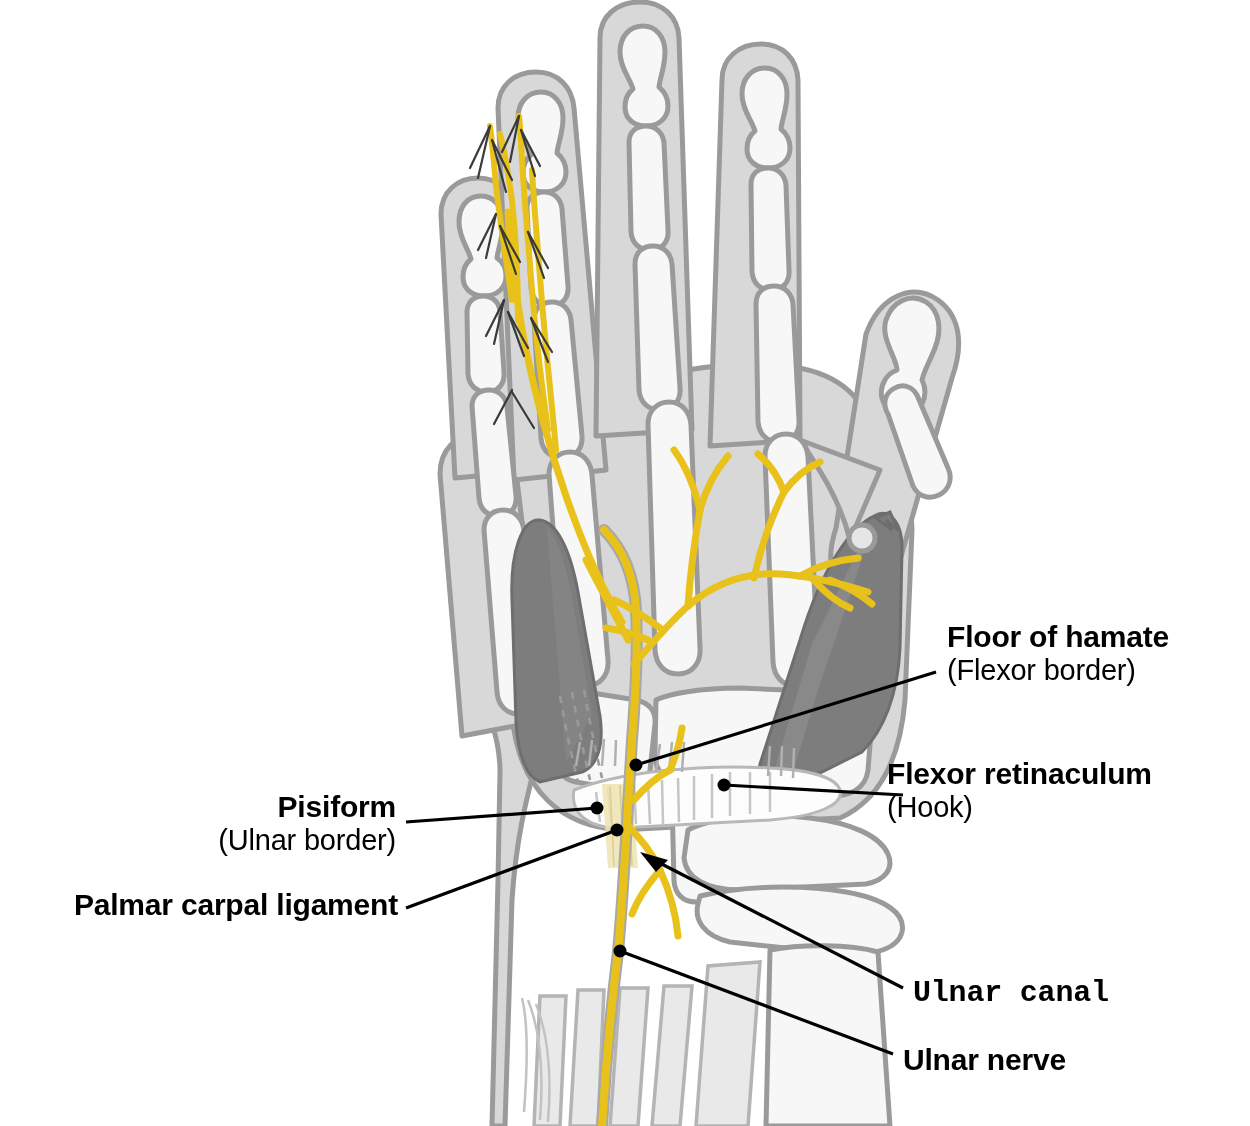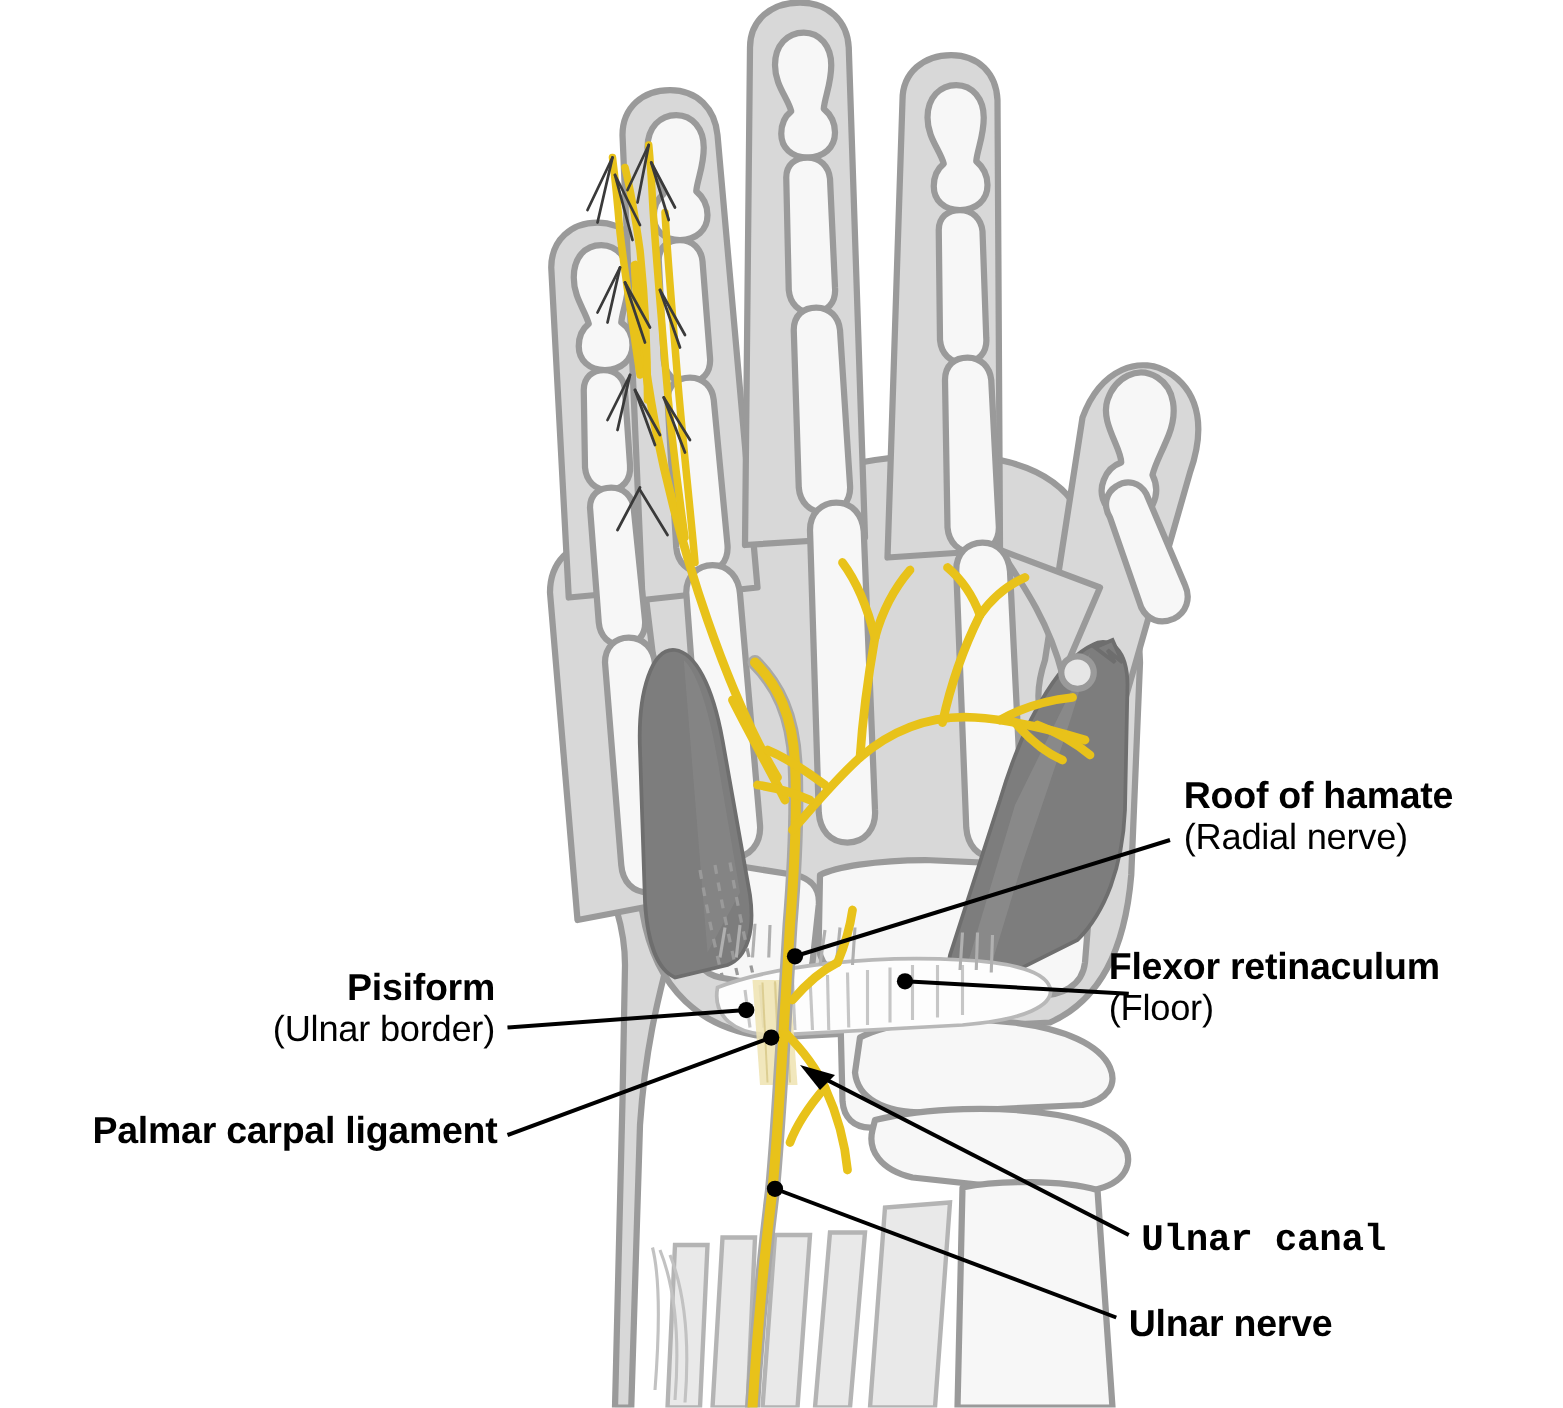--- a/index.html
+++ b/index.html
@@ -400,30 +400,30 @@
     </g>
 
     <g>
       <line x1="893" y1="1054" x2="620" y2="951"></line>
       <circle cx="620" cy="951" r="6.5" stroke="none"></circle>
     </g>
   </g>
 </svg>
 
 <div class="label-block align-left" style="left:947px; top:620px;">
-  <div class="label-main">Roof of hamate</div>
-  <div class="label-sub">(Radial nerve)</div>
+  <div class="label-main">Floor of hamate</div>
+  <div class="label-sub">(Flexor border)</div>
 </div>
 
 <div class="label-block align-left" style="left:887px; top:757px;">
   <div class="label-main">Flexor retinaculum</div>
-  <div class="label-sub">(Floor)</div>
-</div>
-
-<div class="label-block align-right" style="right:854px; top:774px;">
+  <div class="label-sub">(Hook)</div>
+</div>
+
+<div class="label-block align-right" style="right:854px; top:790px;">
   <div class="label-main">Pisiform</div>
   <div class="label-sub">(Ulnar border)</div>
 </div>
 
 <div class="label-block align-right" style="right:852px; top:888px;">
   <div class="label-main">Palmar carpal ligament</div>
 </div>
 
 <div class="label-block align-left" style="left:913px; top:977px;font-family:Liberation Mono, monospace;">
   <div class="label-main">Ulnar canal</div>

